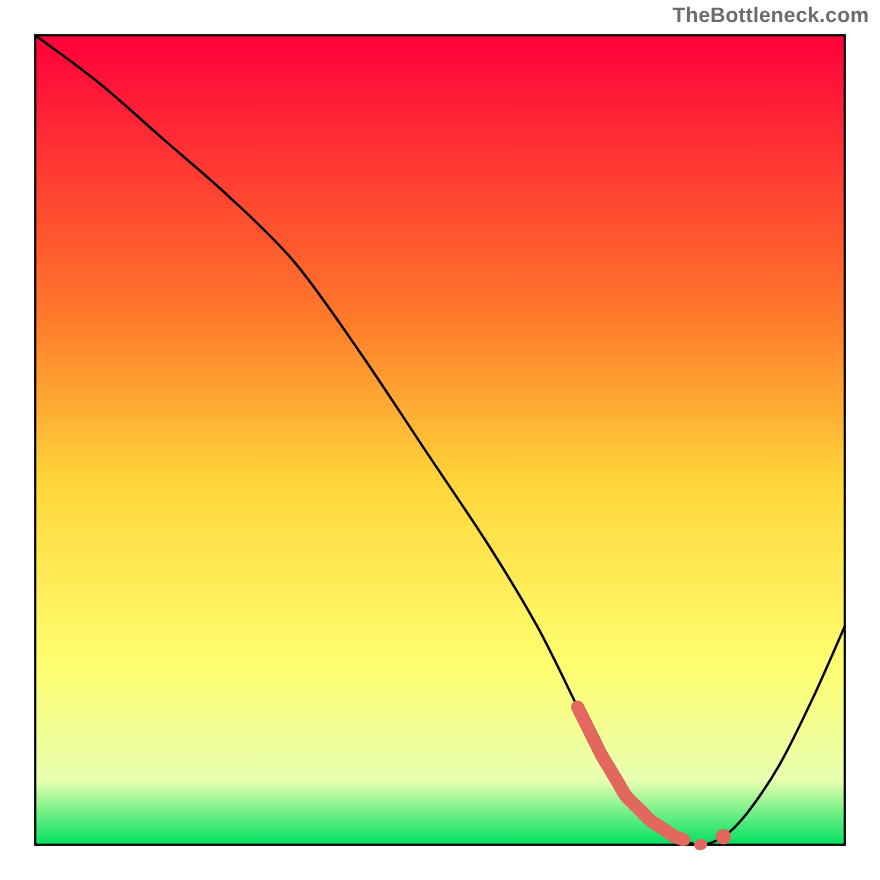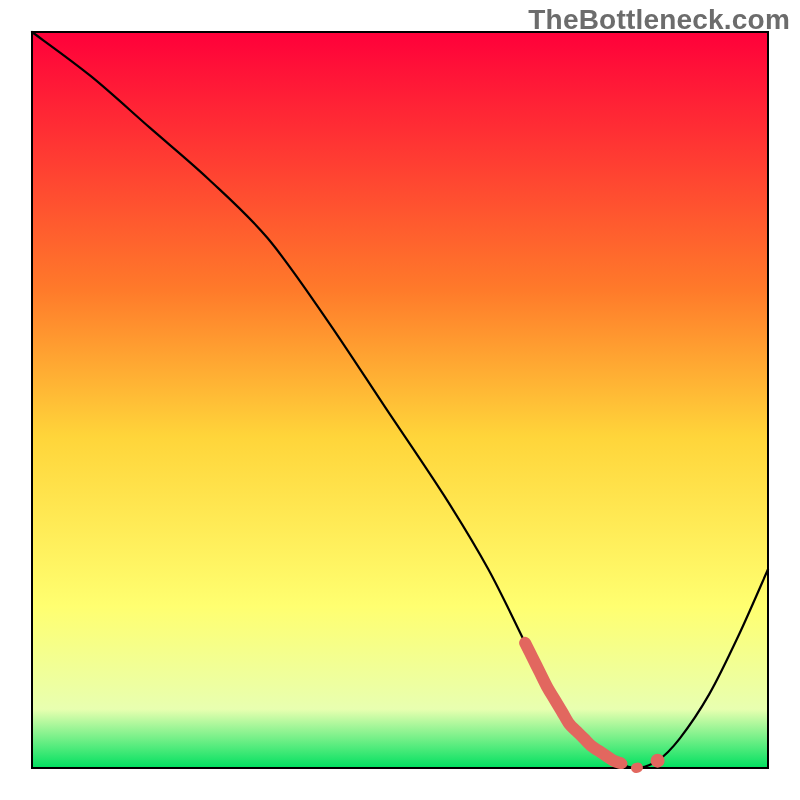--- a/index.html
+++ b/index.html
@@ -13,21 +13,21 @@
   }
   .stage {
     position: relative;
     width: 800px;
     height: 800px;
   }
   .watermark {
     position: absolute;
     top: 4px;
     right: 10px;
-    font-size: 28px;
+    font-size: 19px;
     font-weight: 600;
     color: #6c6c6c;
     letter-spacing: 0.2px;
     z-index: 10;
   }
   svg {
     position: absolute;
     top: 0;
     left: 0;
   }

